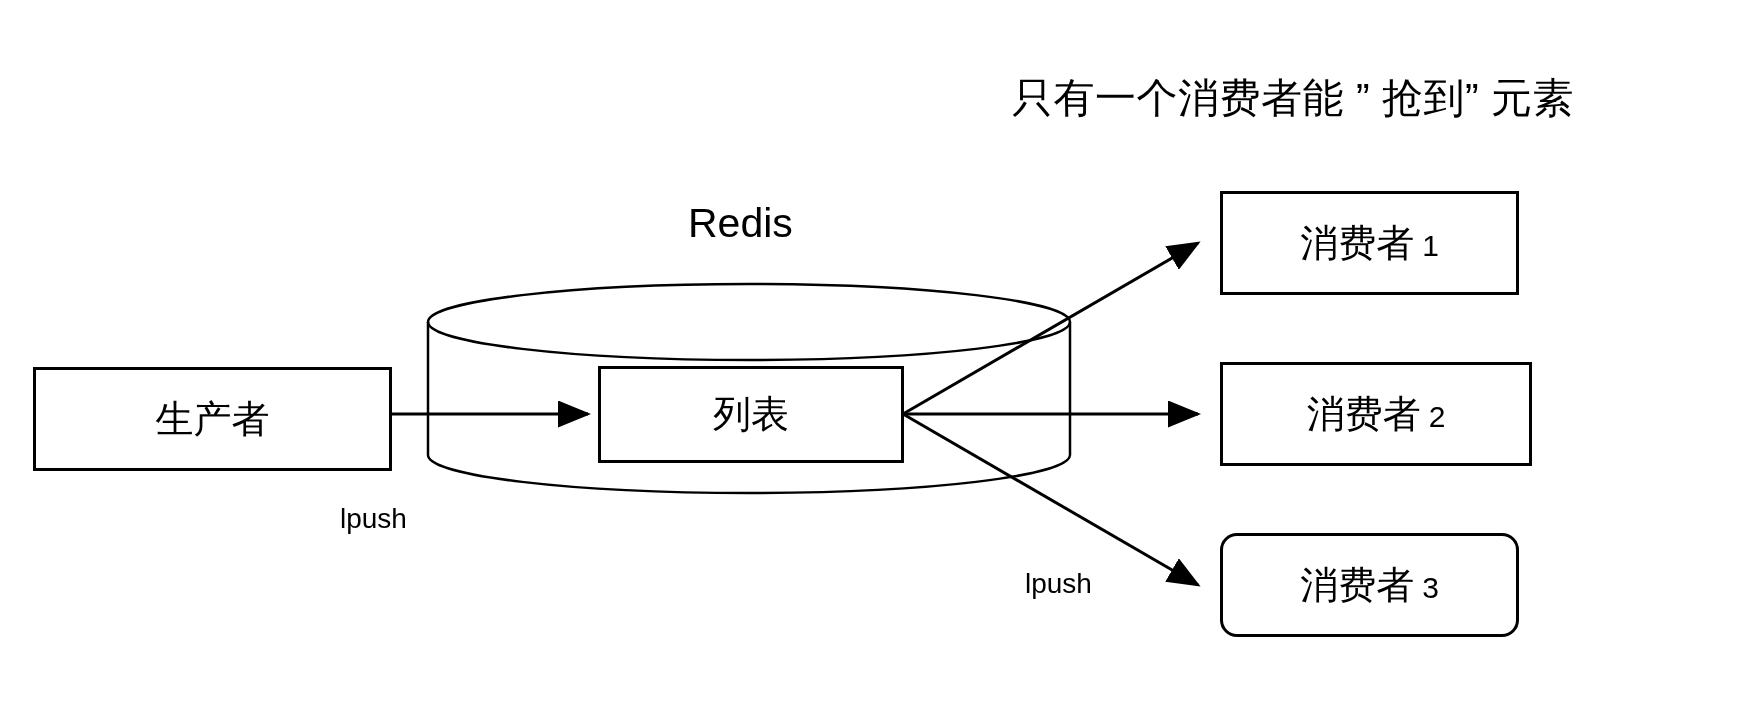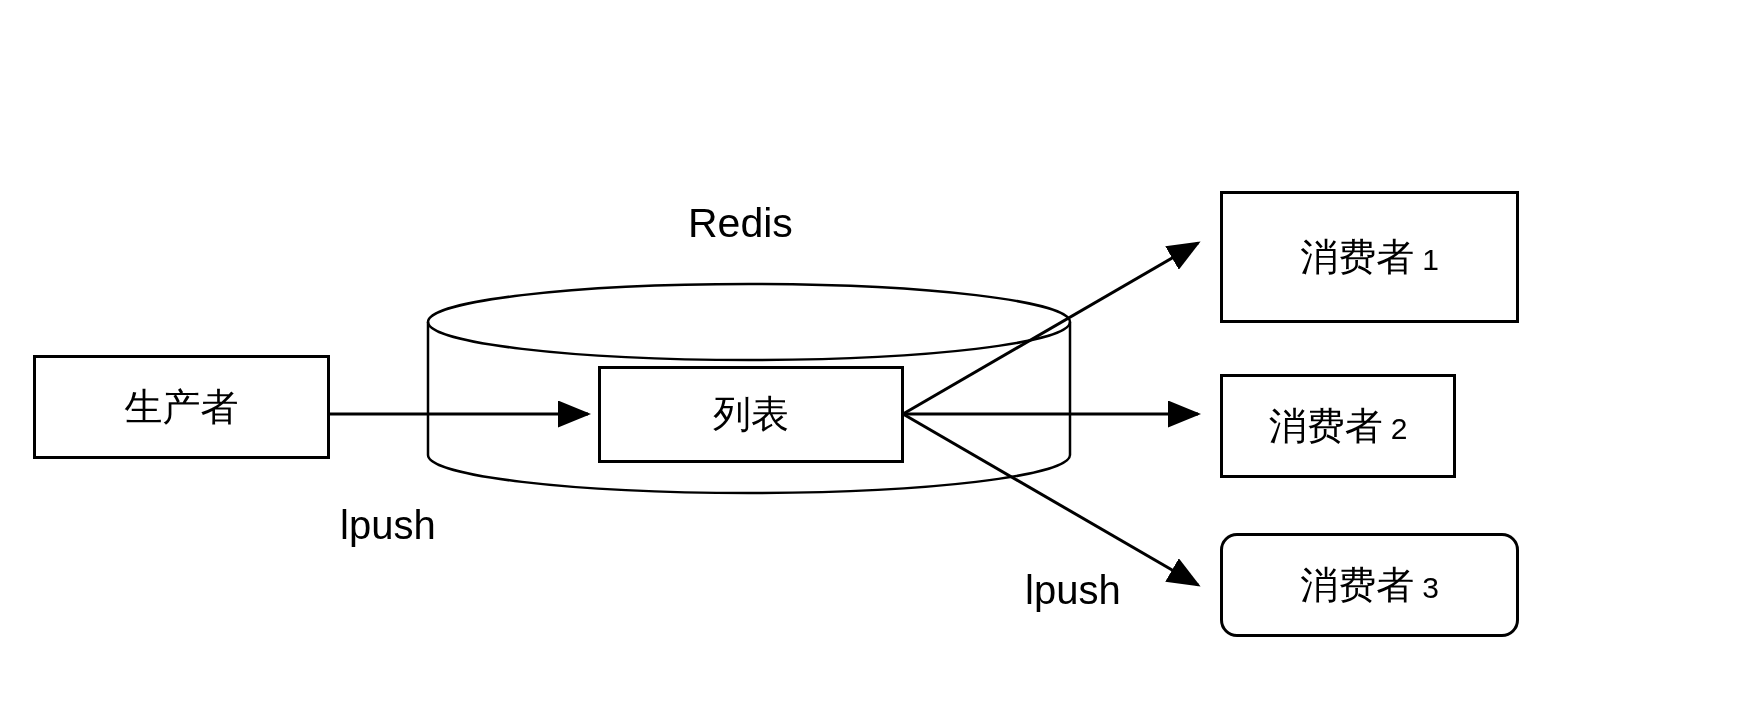--- a/index.html
+++ b/index.html
@@ -36,21 +36,21 @@
     font-size: 41px;
   }
   .box-label {
     font-size: 38px;
   }
   .box-label .idx {
     font-size: 30px;
     margin-left: 8px;
   }
   .edge-label {
-    font-size: 40px;
+    font-size: 28px;
   }
   .node-box {
     position: absolute;
     border: 3px solid #000000;
     background: #ffffff;
     box-sizing: border-box;
     display: flex;
     align-items: center;
     justify-content: center;
   }
@@ -89,36 +89,37 @@
     <g>
       <line x1="903" y1="414" x2="1198" y2="414" stroke="#000000" stroke-width="3" marker-end="url(#arrowhead)"></line>
     </g>
 
     <g>
       <line x1="903" y1="414" x2="1198" y2="585" stroke="#000000" stroke-width="3" marker-end="url(#arrowhead)"></line>
     </g>
 
   </svg>
 
+  <div class="txt annotation-title" style="left: 1012px; top: 78px;">只有一个消费者能 ” 抢到” 元素</div>
 
   <div class="txt db-label" style="left: 688px; top: 203px; text-align: center;">Redis</div>
 
-  <div class="node-box" style="left: 33px; top: 355px; width: 297px; height: 104px;">
+  <div class="node-box" style="left: 33px; top: 367px; width: 359px; height: 104px;">
     <span class="box-label">生产者</span>
   </div>
 
   <div class="node-box" style="left: 598px; top: 366px; width: 306px; height: 97px;">
     <span class="box-label">列表</span>
   </div>
 
-  <div class="node-box" style="left: 1220px; top: 191px; width: 299px; height: 132px;">
+  <div class="node-box" style="left: 1220px; top: 191px; width: 299px; height: 104px;">
     <span class="box-label"><span>消费者</span><span class="idx">1</span></span>
   </div>
 
-  <div class="node-box" style="left: 1220px; top: 362px; width: 236px; height: 104px; margin-top: 12px;">
+  <div class="node-box" style="left: 1220px; top: 362px; width: 312px; height: 104px;">
     <span class="box-label"><span>消费者</span><span class="idx">2</span></span>
   </div>
 
   <div class="node-box" style="left: 1220px; top: 533px; width: 299px; height: 104px; border-radius: 17px;">
     <span class="box-label"><span>消费者</span><span class="idx">3</span></span>
   </div>
 
   <div class="txt edge-label" style="left: 340px; top: 505px;">lpush</div>
 
   <div class="txt edge-label" style="left: 1025px; top: 570px;">lpush</div>

